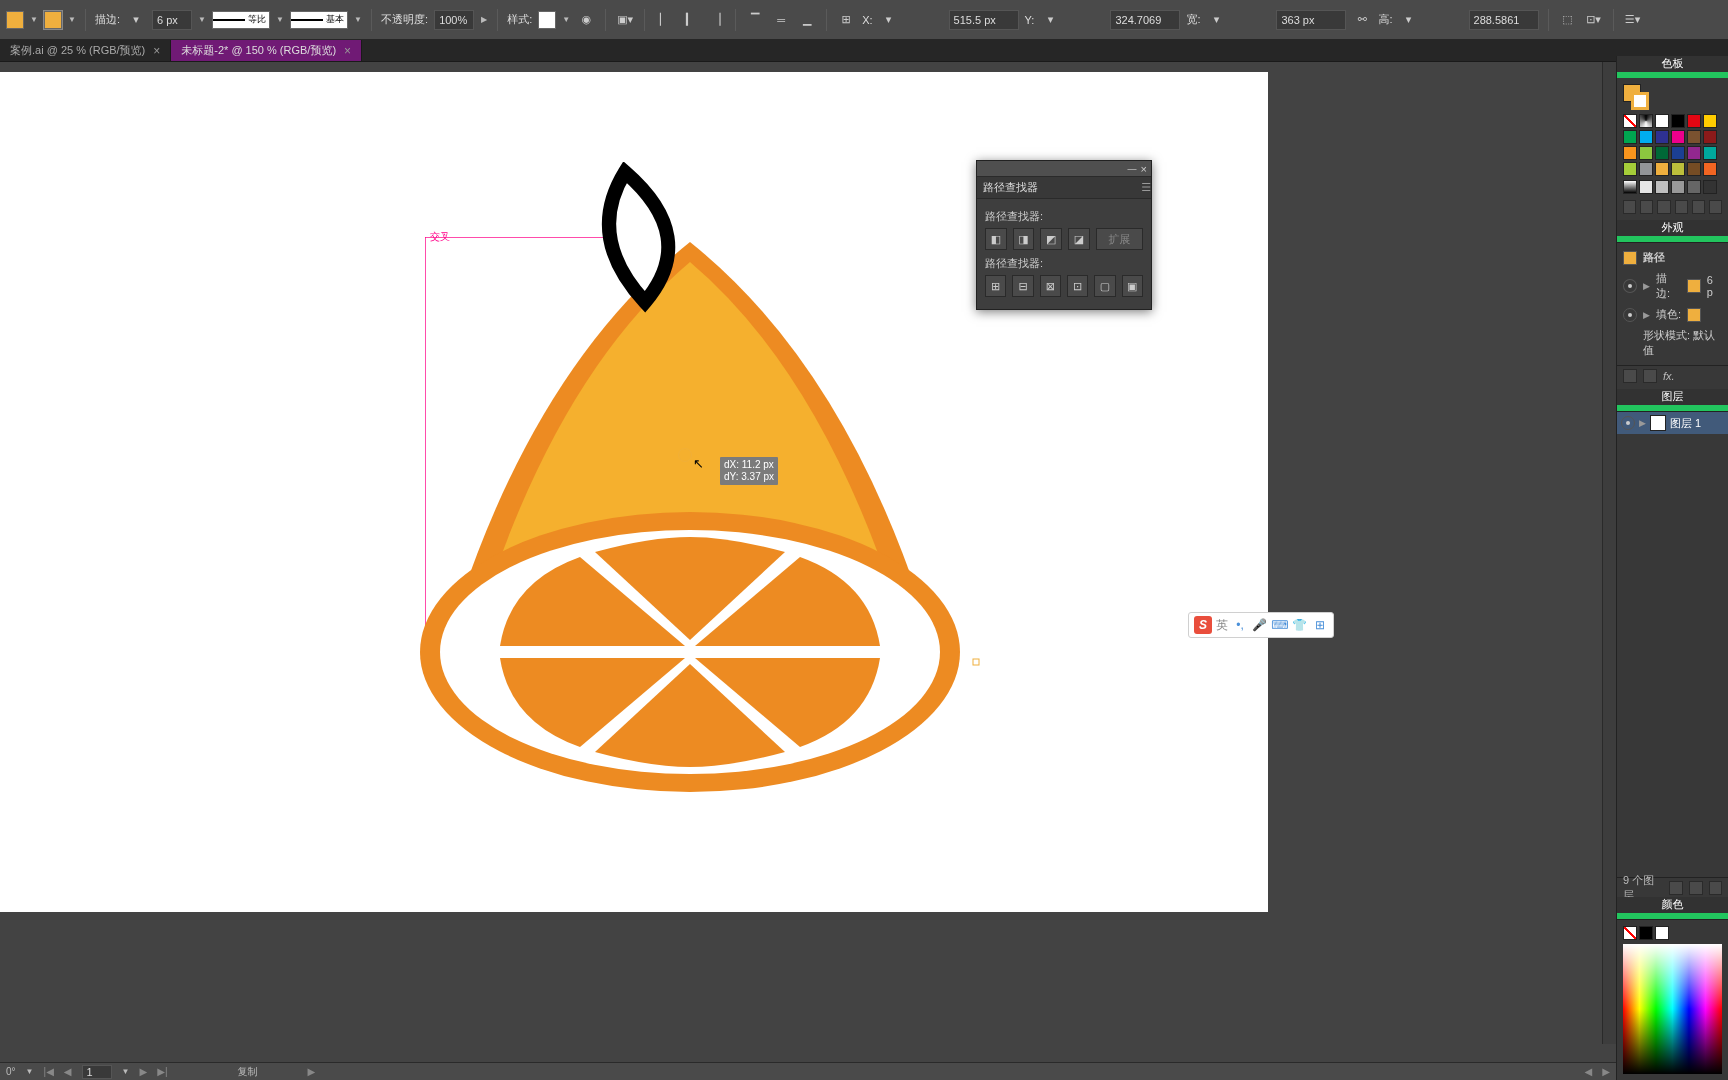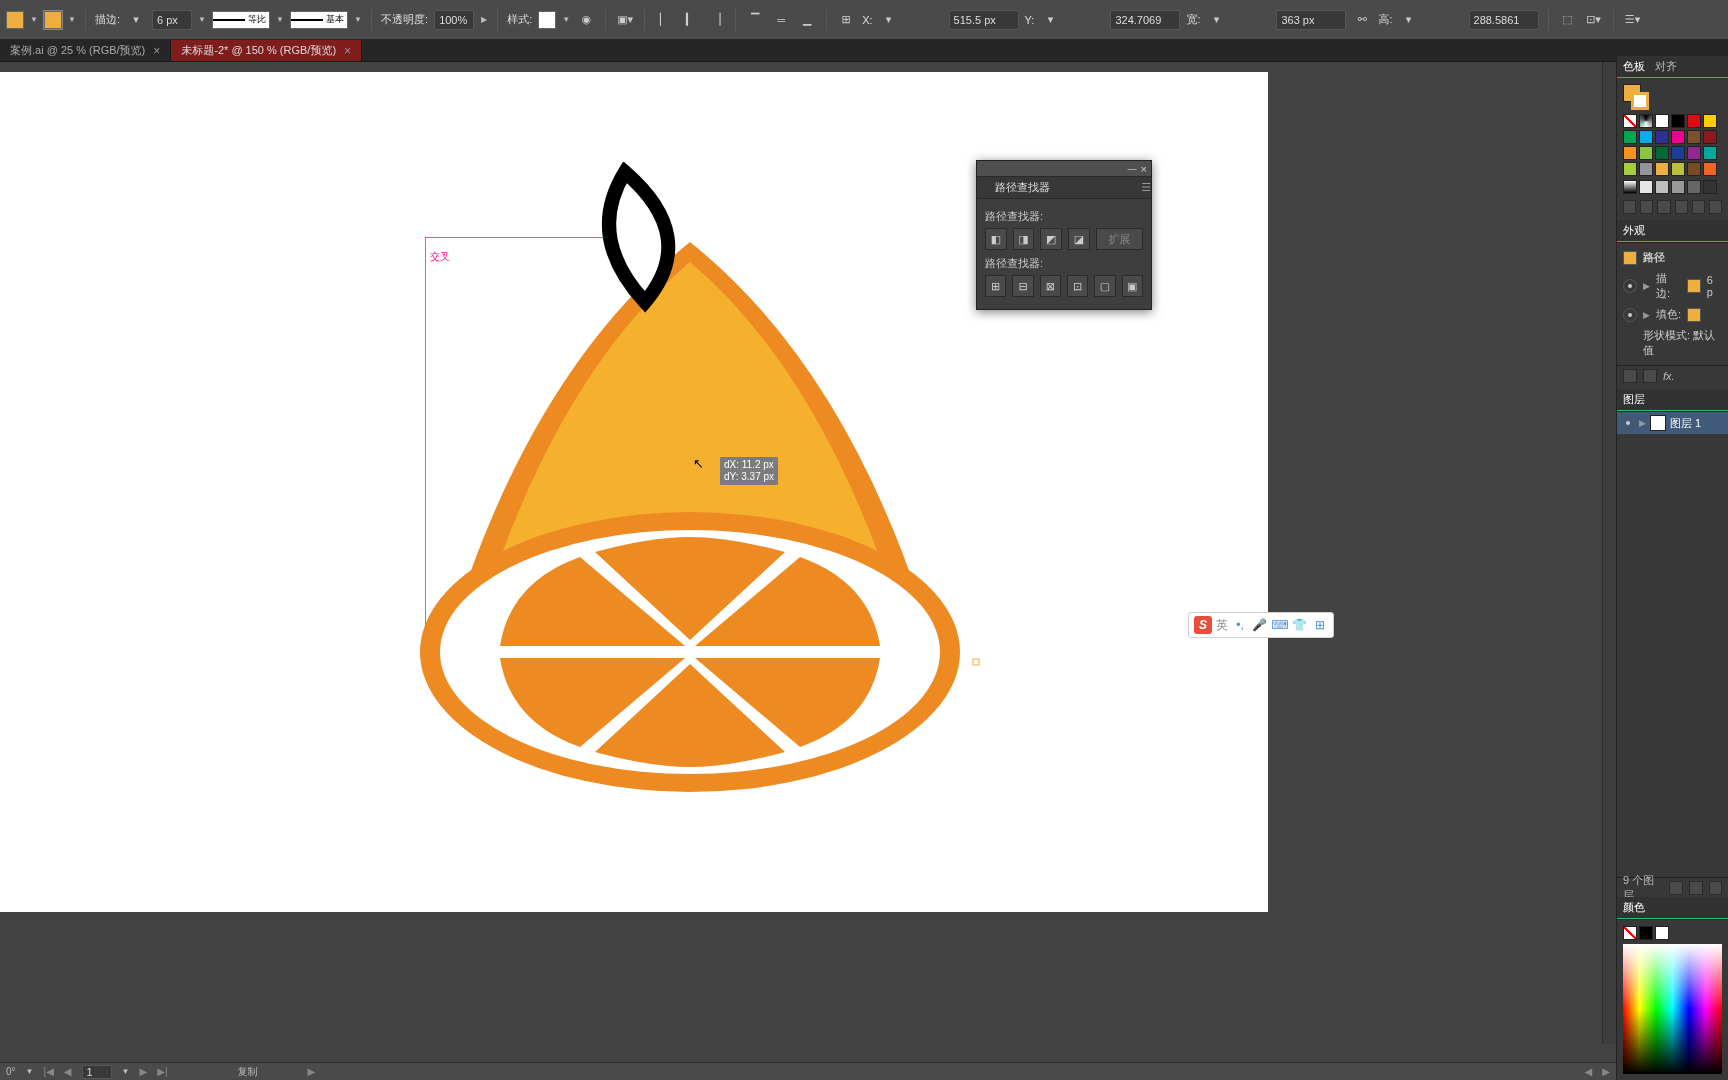--- a/index.html
+++ b/index.html
@@ -17,21 +17,21 @@
 .opt-input.w40 { width: 40px; }
 .opt-input.w70 { width: 70px; margin-left: 44px; }
 .stroke-preview { width: 58px; height: 18px; background: #fff; border: 1px solid #666; display: flex; align-items: center; justify-content: flex-end; padding-right: 3px; color: #000; font-size: 9px; }
 .stroke-preview .line { height: 2px; background: #000; flex: 1; margin-right: 3px; }
 .icon-btn { width: 20px; height: 20px; display: flex; align-items: center; justify-content: center; color: #ccc; cursor: pointer; }
 .sep { width: 1px; height: 22px; background: #5a5a5a; margin: 0 3px; }
 
 
 .tab-bar { height: 22px; background: #262626; display: flex; align-items: stretch; border-bottom: 1px solid #1a1a1a; }
 .tab { padding: 0 10px; display: flex; align-items: center; gap: 8px; color: #aaa; font-size: 11px; border-right: 1px solid #1a1a1a; cursor: pointer; }
-.tab.active { background: #7f1d1d; color: #ddd; }
+.tab.active { background: #701a75; color: #ddd; }
 .tab-close { color: #999; font-size: 12px; }
 
 
 .main { position: absolute; top: 62px; left: 0; right: 112px; bottom: 18px; background: #434343; }
 .canvas-wrap { position: absolute; inset: 0; overflow: hidden; }
 .canvas { position: absolute; top: 10px; left: 0; width: 1268px; height: 840px; background: #fff; }
 .scroll-v { position: absolute; right: 0; top: 0; bottom: 18px; width: 14px; background: #3d3d3d; border-left: 1px solid #2a2a2a; }
 
 
 .artwork { position: absolute; left: 400px; top: 90px; }
@@ -40,30 +40,30 @@
 .cursor-tip { position: absolute; background: #7b7b7b; color: #fff; font-size: 10px; padding: 2px 4px; border-radius: 1px; line-height: 1.2; pointer-events: none; }
 
 
 .guide-h { position: absolute; height: 1px; background: #f08; opacity: .7; }
 .guide-v { position: absolute; width: 1px; background: #f08; opacity: .7; }
 .guide-label { position: absolute; color: #f08; font-size: 10px; }
 
 
 .panel { position: absolute; background: #3e3e3e; border: 1px solid #222; box-shadow: 0 2px 10px rgba(0,0,0,.5); font-size: 11px; }
 .panel-header { height: 16px; background: #4f4f4f; border-bottom: 1px solid #2a2a2a; display: flex; justify-content: flex-end; align-items: center; padding: 0 4px; gap: 4px; }
-.panel-tabrow { display: flex; align-items: center; height: 22px; padding-left: 18px; gap: 8px; background: #383838; border-bottom: 1px solid #2a2a2a; }
+.panel-tabrow { display: flex; align-items: center; height: 22px; padding-left: 6px; gap: 8px; background: #383838; border-bottom: 1px solid #2a2a2a; }
 .panel-body { padding: 6px 8px; }
 .panel-label { color: #ccc; margin: 4px 0; font-size: 11px; }
 .btn-row { display: flex; gap: 6px; margin-bottom: 6px; }
 .pf-btn { width: 22px; height: 22px; background: #4a4a4a; border: 1px solid #2a2a2a; display: flex; align-items: center; justify-content: center; cursor: pointer; }
 .pf-btn.ext { width: 48px; color: #888; }
 
 
 .right-dock { position: absolute; top: 56px; right: 0; bottom: 0; width: 112px; background: #383838; border-left: 1px solid #222; display: flex; flex-direction: column; }
-.dock-tabs { height: 22px; display: flex; align-items: center; padding: 0 6px; gap: 10px; background: #323232; font-size: 11px; color: #bbb; border-bottom: 1px solid #22c55e; }
+.dock-tabs { height: 22px; display: flex; align-items: center; padding: 0 6px; gap: 10px; background: #323232; font-size: 11px; color: #bbb; border-bottom: 6px solid #22c55e; flex-direction: column; }
 .dock-tabs .active { color: #fff; }
 .swatches-panel { padding: 6px; background: #383838; }
 .swatch-grid { display: flex; flex-wrap: wrap; gap: 2px; }
 .sw { width: 14px; height: 14px; border: 1px solid #222; }
 .swatch-foot { display: flex; gap: 4px; margin-top: 6px; justify-content: flex-start; }
 .mini-icon { width: 14px; height: 14px; background: #4a4a4a; border: 1px solid #2a2a2a; }
 
 .appearance-panel { background: #383838; border-top: 1px solid #222; padding: 4px 0; font-size: 11px; }
 .app-row { display: flex; align-items: center; gap: 6px; padding: 3px 6px; }
 .eye { width: 14px; height: 14px; border: 1px solid #555; border-radius: 50%; position: relative; }
@@ -168,21 +168,21 @@
     <span class="tab-close">×</span>
   </div>
 </div>
 
 <div class="main">
   <div class="canvas-wrap">
     <div class="canvas">
 
       <div class="guide-v" style="left:425px; top:165px; height:435px;"></div>
       <div class="guide-h" style="left:425px; top:165px; width:225px;"></div>
-      <div class="guide-label" style="left:430px; top:158px;margin-top:20px;">交叉</div>
+      <div class="guide-label" style="left:430px; top:158px;">交叉</div>
 
       <svg class="artwork" width="580" height="640" viewBox="0 0 580 640">
 
         <path d="M290 80 Q140 200 60 440 Q10 600 290 620 Q570 600 520 440 Q440 200 290 80 Z" fill="#ED8B22"></path>
 
         <path d="M290 100 Q160 210 85 440 Q40 580 290 598 Q540 580 495 440 Q420 210 290 100 Z" fill="#F5B02E"></path>
 
         <ellipse cx="290" cy="490" rx="270" ry="140" fill="#ED8B22"></ellipse>
         <ellipse cx="290" cy="490" rx="250" ry="122" fill="#fff"></ellipse>
 

